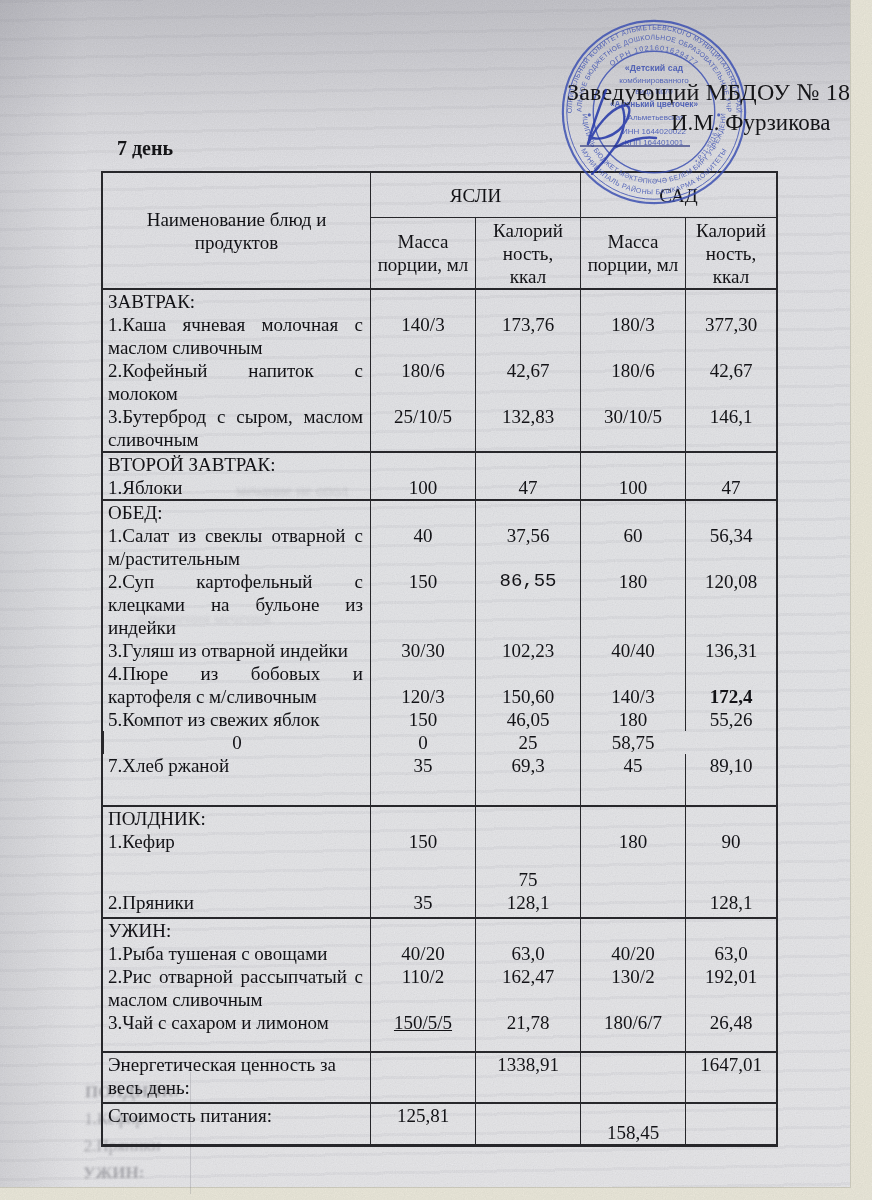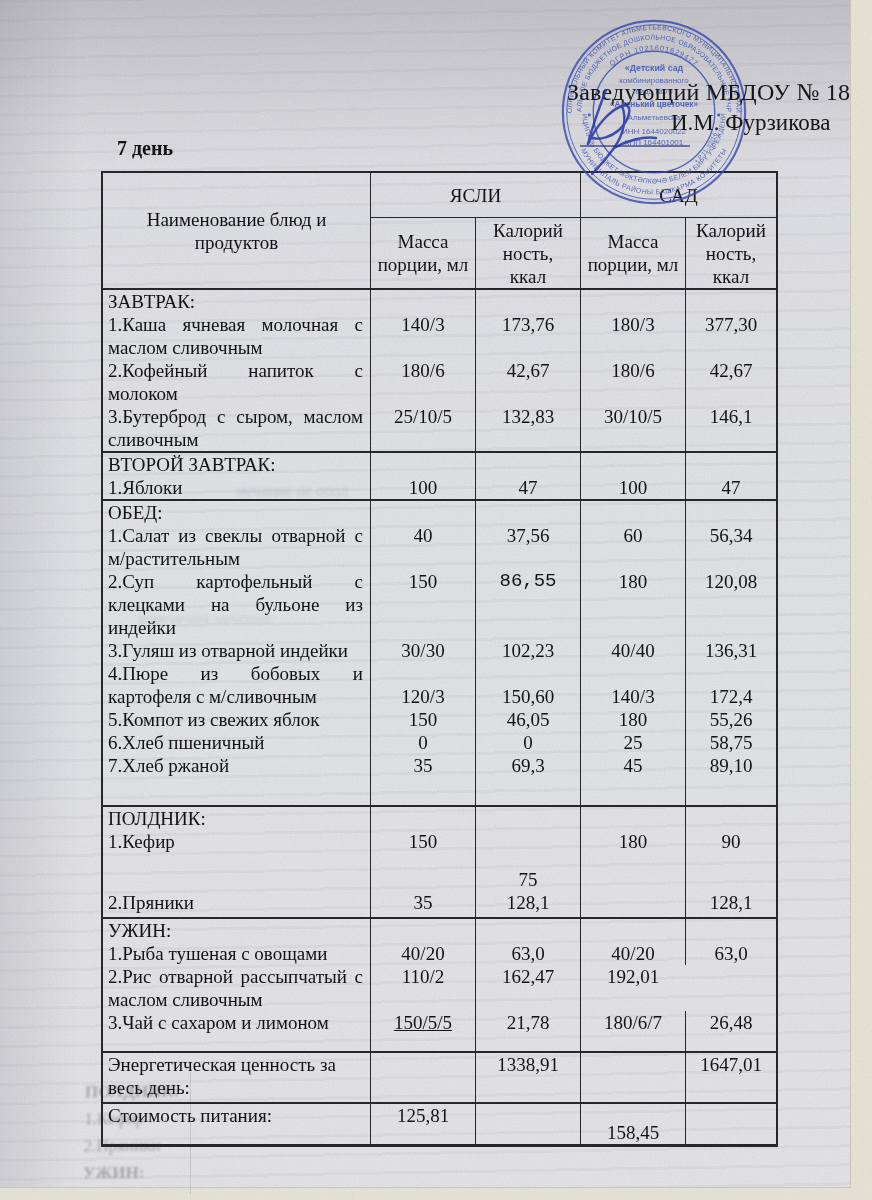--- a/index.html
+++ b/index.html
@@ -288,44 +288,41 @@
             <div class="vc">
               <div class="vv" style="padding-top: 23px;">120/3</div>
             </div>
             <div class="vc">
               <div class="vv" style="padding-top: 23px;">150,60</div>
             </div>
             <div class="vc">
               <div class="vv" style="padding-top: 23px;">140/3</div>
             </div>
             <div class="vc">
-              <div class="vv" style="padding-top: 23px;">172,4</div>
+              <div class="vv" style="padding-top: 23px; font-weight: bold;">172,4</div>
             </div>
           </div>
           <div class="trow">
             <div class="c0">
               <div class="ln">5.Компот из свежих яблок</div>
             </div>
             <div class="vc">
               <div class="vv" style="padding-top: 0px;">150</div>
             </div>
             <div class="vc">
               <div class="vv" style="padding-top: 0px;">46,05</div>
             </div>
             <div class="vc">
               <div class="vv" style="padding-top: 0px;">180</div>
             </div>
             <div class="vc">
               <div class="vv" style="padding-top: 0px;">55,26</div>
             </div>
           </div>
           <div class="trow">
-            <div class="c0">
-              <div class="ln">6.Хлеб пшеничный</div>
-            </div>
             <div class="vc">
               <div class="vv" style="padding-top: 0px;">0</div>
             </div>
             <div class="vc">
               <div class="vv" style="padding-top: 0px;">0</div>
             </div>
             <div class="vc">
               <div class="vv" style="padding-top: 0px;">25</div>
             </div>
             <div class="vc">
@@ -455,20 +452,23 @@
           <div class="trow">
             <div class="c0">
               <div class="ln just">2.Рис отварной рассыпчатый с</div>
               <div class="ln">маслом сливочным</div>
             </div>
             <div class="vc">
               <div class="vv" style="padding-top: 0px;">110/2</div>
             </div>
             <div class="vc">
               <div class="vv" style="padding-top: 0px;">162,47</div>
+            </div>
+            <div class="vc">
+              <div class="vv" style="padding-top: 0px;">130/2</div>
             </div>
             <div class="vc">
               <div class="vv" style="padding-top: 0px;">192,01</div>
             </div>
           </div>
           <div class="trow">
             <div class="c0">
               <div class="ln">3.Чай с сахаром и лимоном</div>
             </div>
             <div class="vc">

